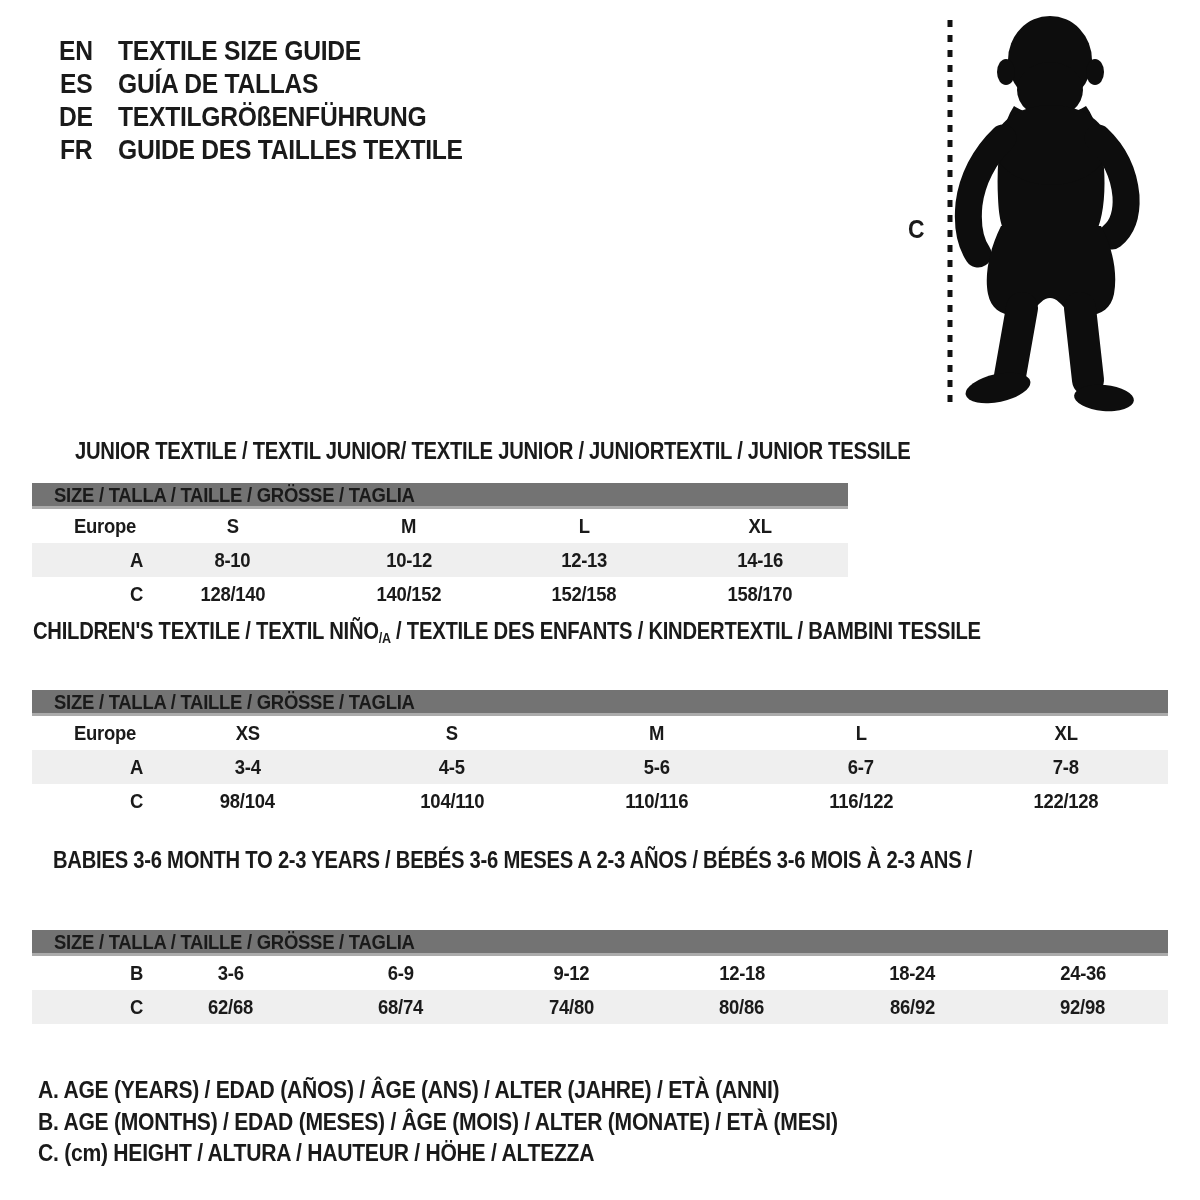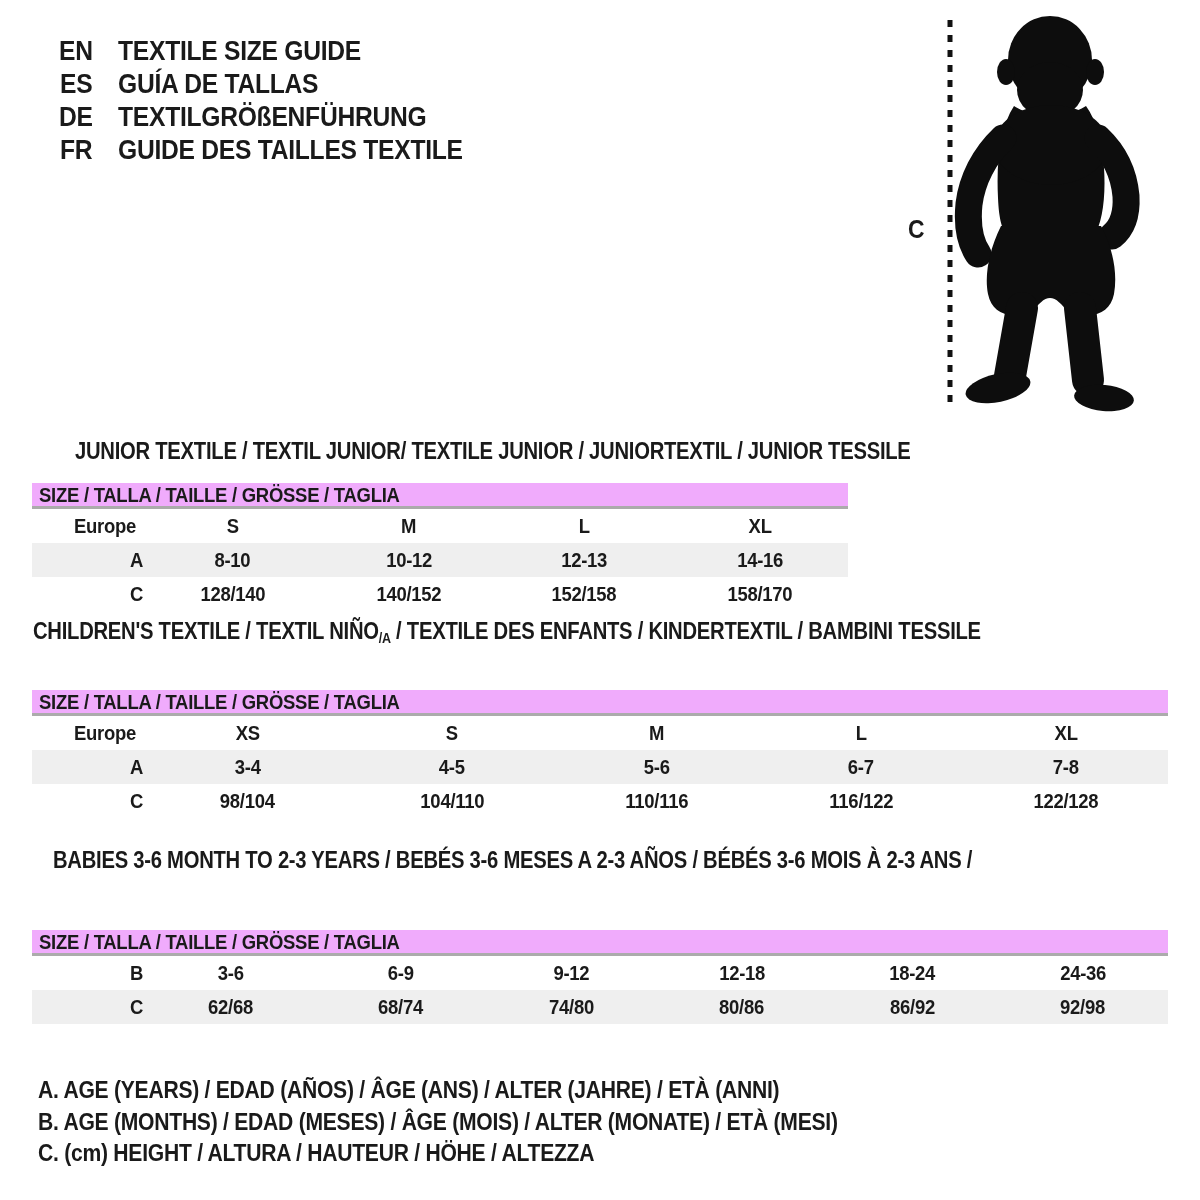--- a/index.html
+++ b/index.html
@@ -23,23 +23,23 @@
   
   .fig-svg { left:898px; top:8px; width:290px; height:410px; }
   .c-label { left:908px; top:214px; font-size:26px; }
 
   
   .sec-title { font-size:23px; line-height:35px; }
 
   
   .sgtable { box-sizing:border-box; }
   .tbar {
-    box-sizing:border-box; height:26px; background:#f0abfc;
+    box-sizing:border-box; height:26px; background:#737373;
     border-bottom:3px solid #ababab;
-    display:flex; align-items:center; padding-left:7px;
+    display:flex; align-items:center; padding-left:22px;
     font-size:21px;
   }
   .trow { display:grid; grid-template-columns:113px repeat(var(--n),1fr); align-items:center; height:34px; font-size:21px; }
   .trow.shaded { background:#efefef; }
   .cell-label { padding-left:7px; text-align:right; }
   .cell-val { text-align:center; }
   sub.small-sub { font-size:0.62em; vertical-align:-0.25em; font-weight:bold; }
 
   
   .legend { left:38px; top:1074px; font-size:24px; line-height:31.5px; }

